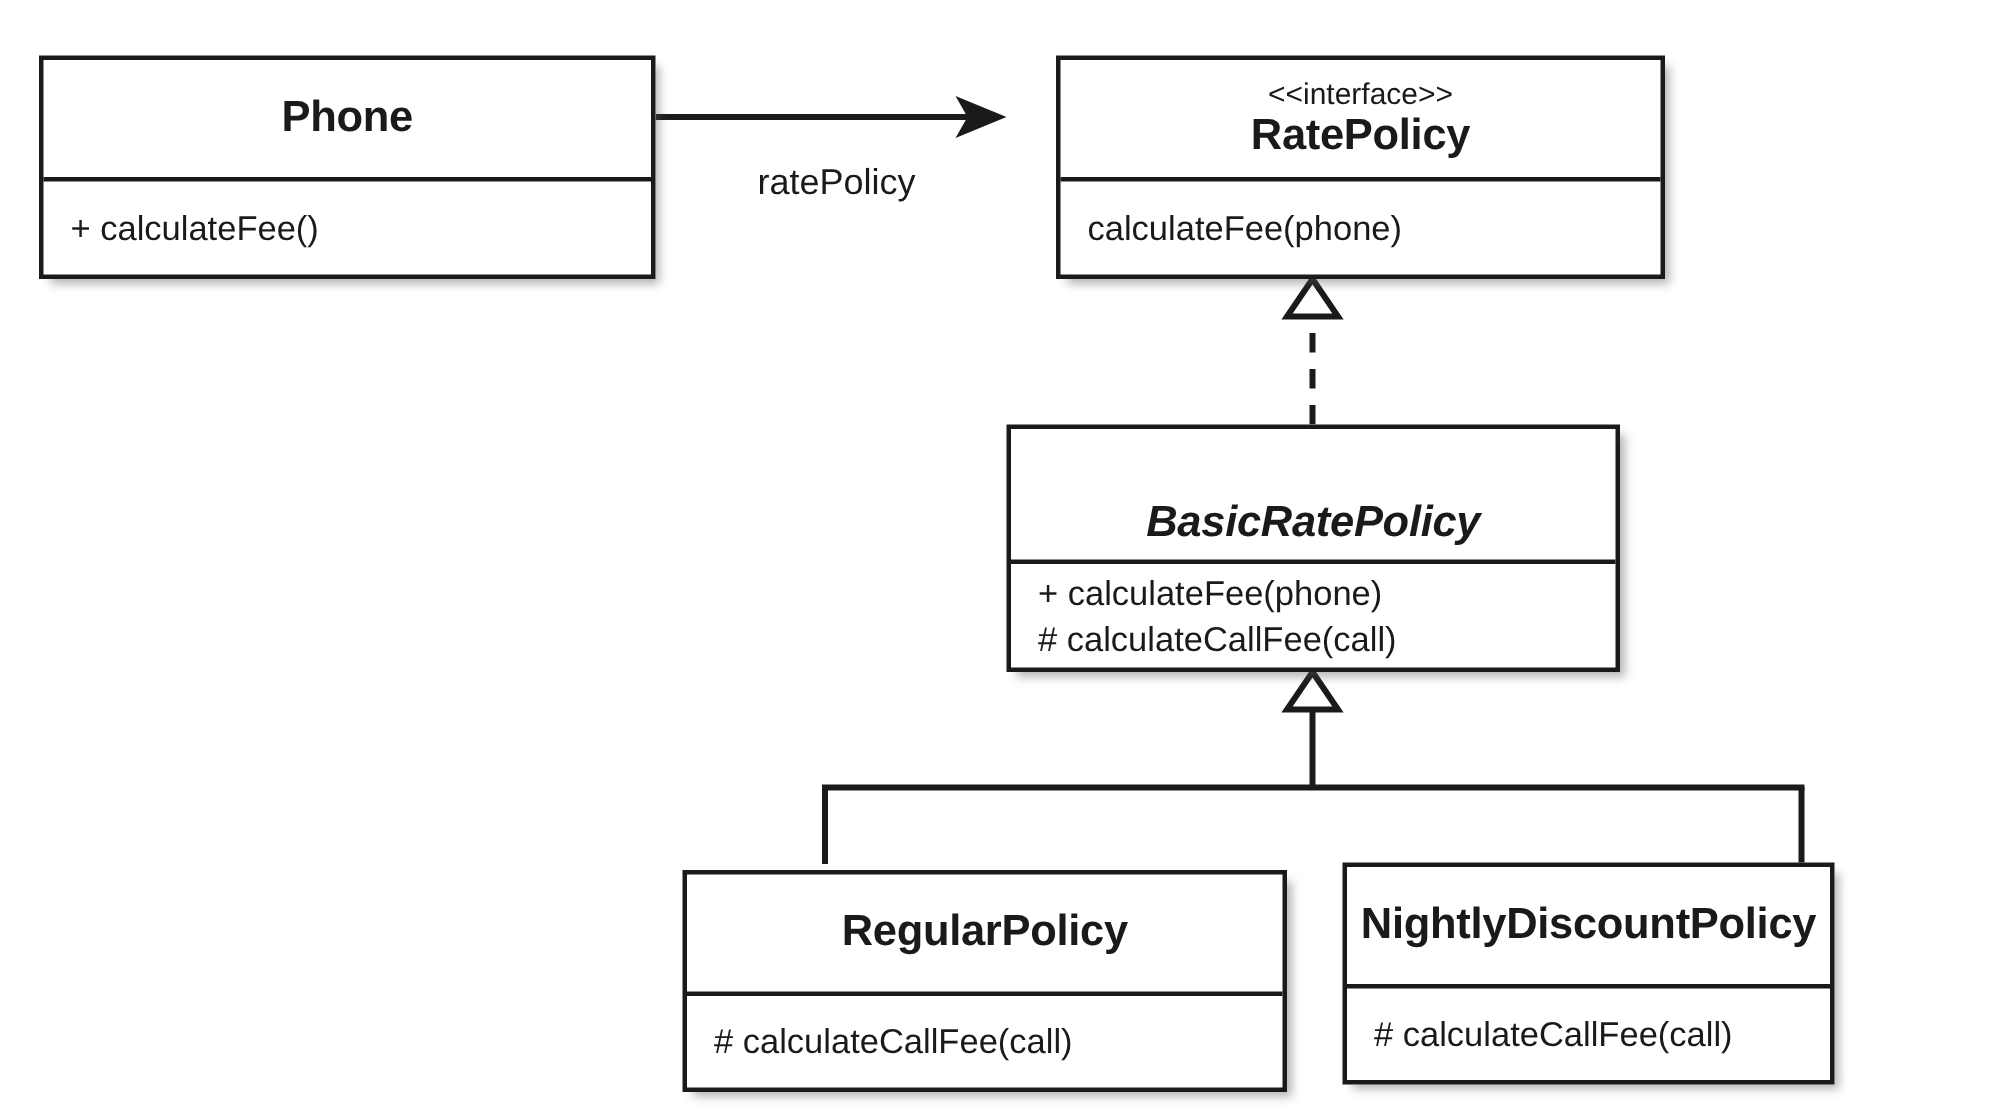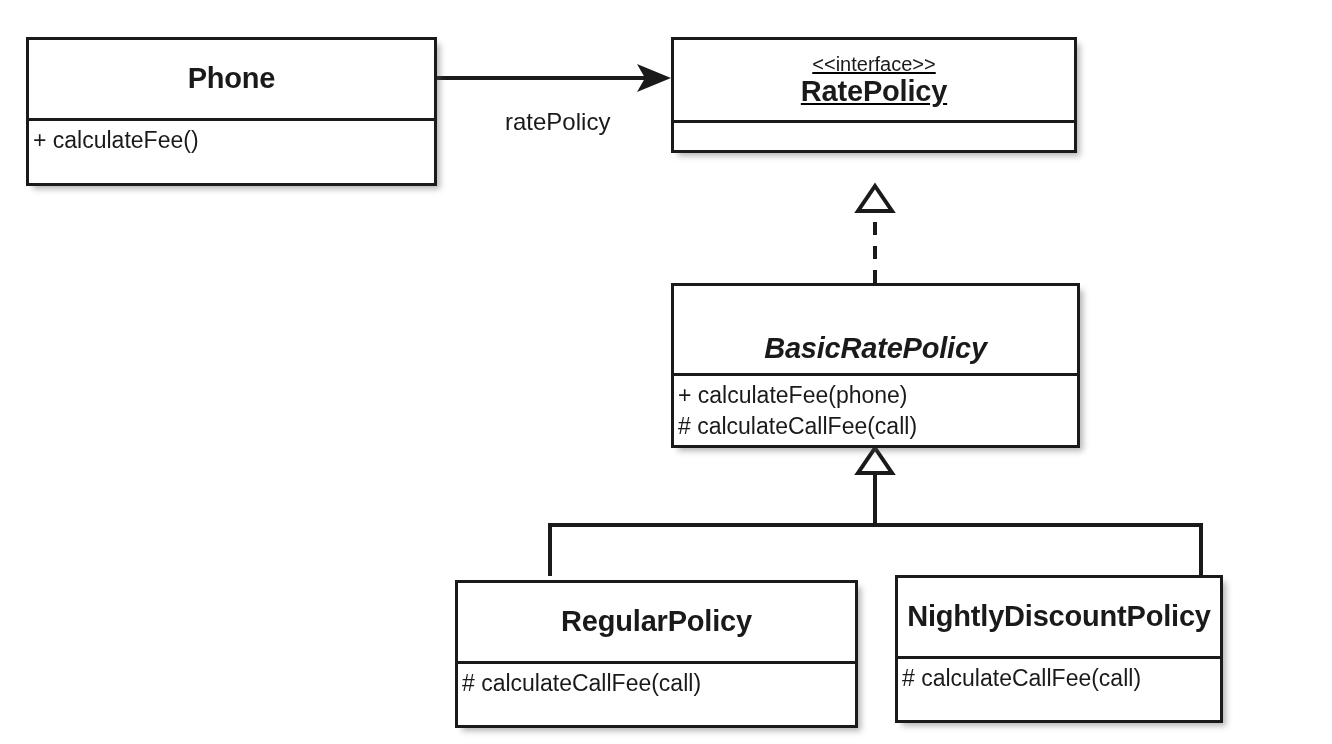--- a/index.html
+++ b/index.html
@@ -33,21 +33,22 @@
     align-items: center;
     justify-content: center;
     text-align: center;
     border-bottom: 3px solid #1a1a1a;
     padding: 2px 6px;
   }
   .uml-compartment {
     box-sizing: border-box;
     display: flex;
     flex-direction: column;
-    padding: 4px 4px;
+    justify-content: center;
+    padding: 4px 18px;
   }
   .uml-name {
     font-weight: bold;
     font-size: 29px;
     color: #1a1a1a;
     letter-spacing: -0.2px;
     line-height: 1.1;
   }
   .uml-name.abstract {
     font-style: italic;
@@ -113,24 +114,27 @@
 
   <div class="uml-class" style="left:26px; top:37px; width:411px; height:149px;">
     <div class="uml-header" style="height:83px;">
       <div class="uml-name">Phone</div>
     </div>
     <div class="uml-compartment" style="height:63px;">
       <div class="uml-member">+ calculateFee()</div>
     </div>
   </div>
 
-  <div class="uml-class" style="left:671px; top:37px; width:406px; height:116px;text-decoration:underline;">
+  <div class="uml-class" style="left:704px; top:37px; width:406px; height:149px;">
     <div class="uml-header" style="height:83px;">
       <div class="uml-stereotype">&lt;&lt;interface&gt;&gt;</div>
       <div class="uml-name">RatePolicy</div>
+    </div>
+    <div class="uml-compartment" style="height:63px;">
+      <div class="uml-member">calculateFee(phone)</div>
     </div>
   </div>
 
   <div class="uml-class" style="left:671px; top:283px; width:409px; height:165px;">
     <div class="uml-header" style="height:77px;margin-top:39px;">
       <div class="uml-name abstract">BasicRatePolicy</div>
     </div>
     <div class="uml-compartment" style="height:85px;">
       <div class="uml-member">+ calculateFee(phone)</div>
       <div class="uml-member"># calculateCallFee(call)</div>

